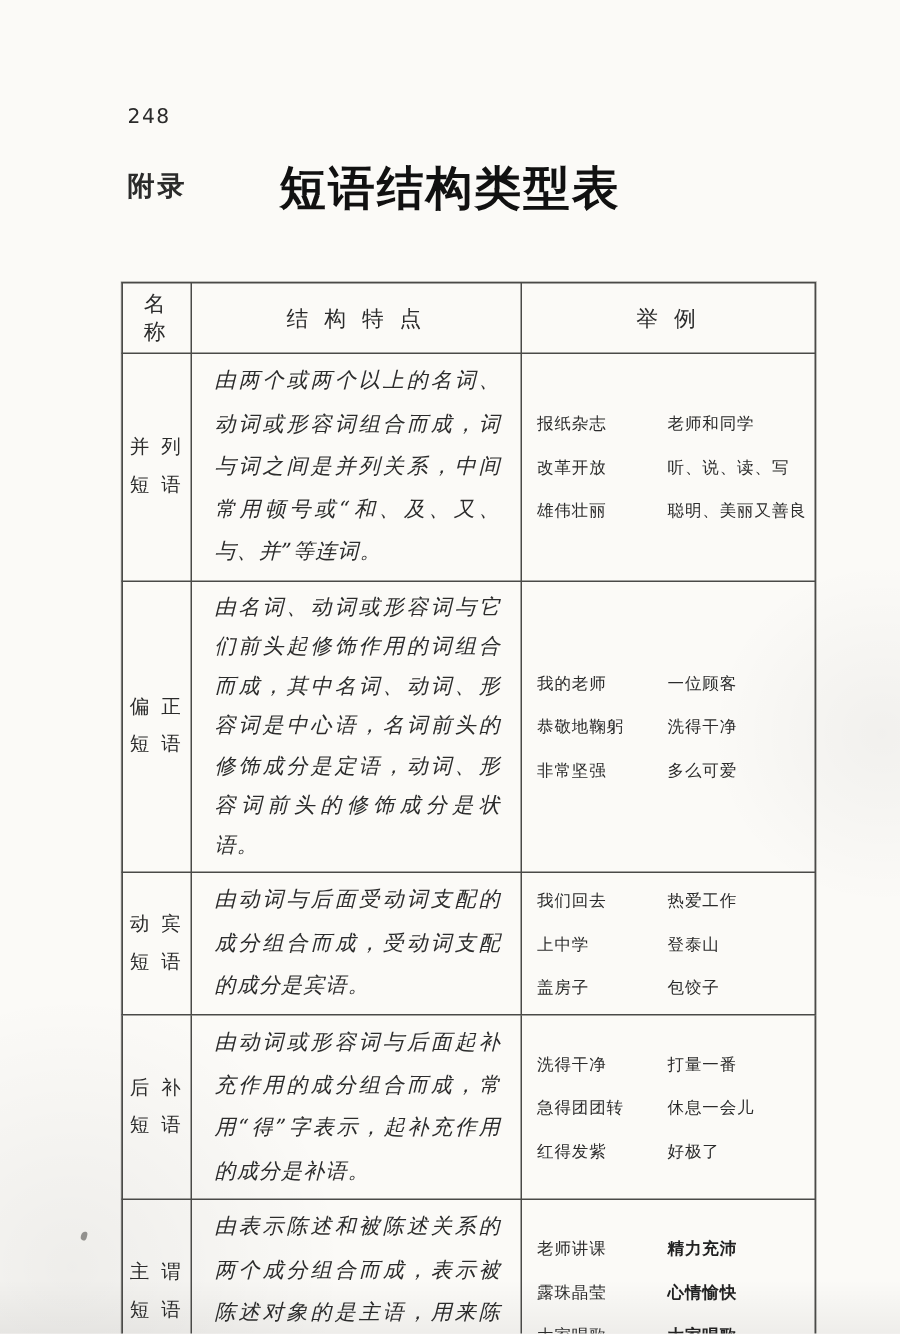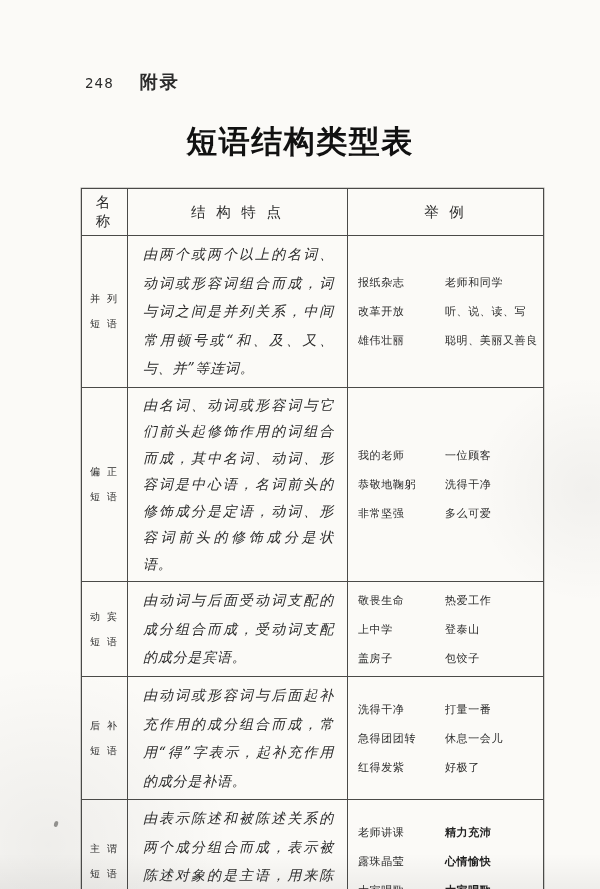--- a/index.html
+++ b/index.html
@@ -20,51 +20,50 @@
       #fbfaf7;
     overflow:hidden;
   }
   .speck{
     position:absolute;left:54px;top:821px;width:4px;height:6px;
     background:#6a6a66;border-radius:60% 40% 50% 50%;opacity:.7;
     transform:rotate(15deg);
   }
   .running-head{
     position:absolute;top:70px;left:85px;
-    font-size:14px;letter-spacing:1px;display:flex;gap:26px;align-items:baseline;
+    font-size:14px;letter-spacing:1px;display:flex;gap:26px;align-items:baseline;flex-direction:column;
   }
   .running-head .folio{font-family:"DejaVu Sans","Liberation Sans",sans-serif;font-size:13.5px;}
   .running-head .section{font-weight:bold;font-size:18px;letter-spacing:2px;}
   .doc-title{
     position:absolute;top:105px;left:0;width:600px;
     text-align:center;
     font-family:"DejaVu Sans","Liberation Sans",sans-serif;
     font-weight:900;font-size:31px;letter-spacing:1.5px;
     color:#111;
-    margin-top:16px;
   }
   table.phrase-table{
     position:absolute;left:81px;top:188px;
     width:462px;border-collapse:collapse;table-layout:fixed;
   }
   .phrase-table td,.phrase-table th{
     border:1px solid #4a4a48;
     padding:4px;vertical-align:middle;
     font-weight:normal;
   }
   .phrase-table{border:1px solid #3d3d3b;box-shadow:0 0 0 0.5px #55555280;}
   col.c-name{width:46px;}
   col.c-feat{width:220px;}
   col.c-ex{width:196px;}
   tr.hdr{height:36px;}
   .hdr th{
     text-align:center;font-size:14.5px;letter-spacing:3px;color:#2b2b2b;
   }
   .name-cell{
-    text-align:center;font-size:10px;line-height:25px;letter-spacing:2px;color:#2b2b2b;
+    text-align:center;font-size:13px;line-height:25px;letter-spacing:2px;color:#2b2b2b;
   }
   .feat-cell div{
     padding:0 9px 0 11px;
     font-size:14px;letter-spacing:0.8px;
     text-align:justify;text-justify:inter-character;
     color:#2b2b2b;
     font-style:italic;
   }
   .lh29 .feat-cell div{line-height:28.5px;}
   .lh27 .feat-cell div{line-height:26.5px;}
@@ -151,21 +150,21 @@
     <tr class="lh29" style="height:95px">
       <td class="name-cell">
         <div>动 宾</div>
         <div>短 语</div>
       </td>
       <td class="feat-cell">
         <div>由动词与后面受动词支配的成分组合而成，受动词支配的成分是宾语。</div>
       </td>
       <td class="ex-cell">
         <div class="ex-line">
-              <span class="ex-left">敬畏生命</span>
+              <span class="ex-left">我们回去</span>
               <span class="ex-right">热爱工作</span>
             </div>
         <div class="ex-line">
               <span class="ex-left">上中学</span>
               <span class="ex-right">登泰山</span>
             </div>
         <div class="ex-line">
               <span class="ex-left">盖房子</span>
               <span class="ex-right">包饺子</span>
             </div>

